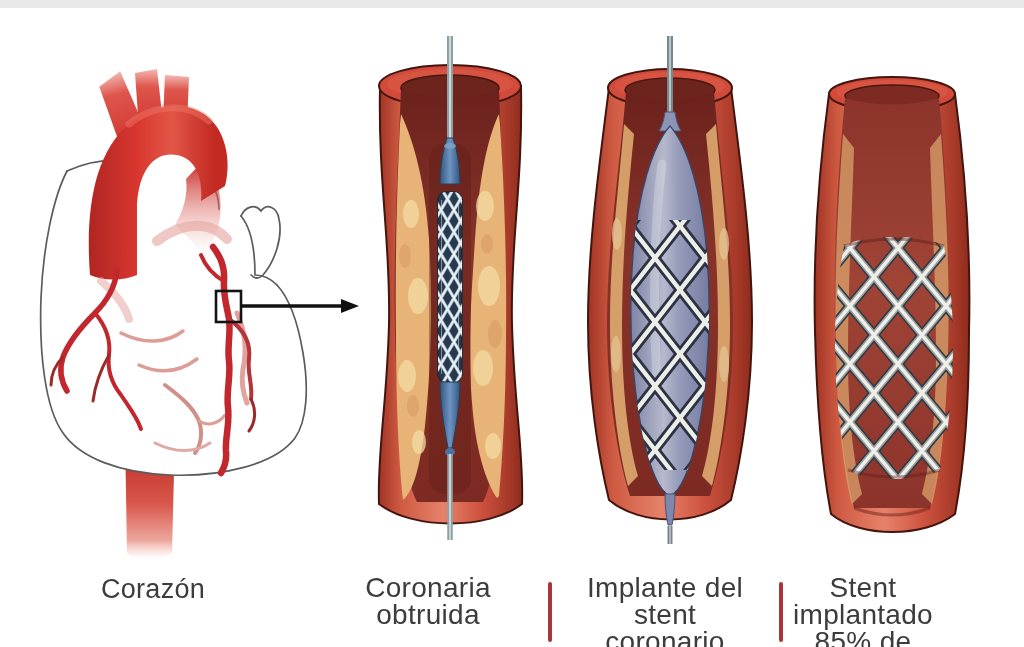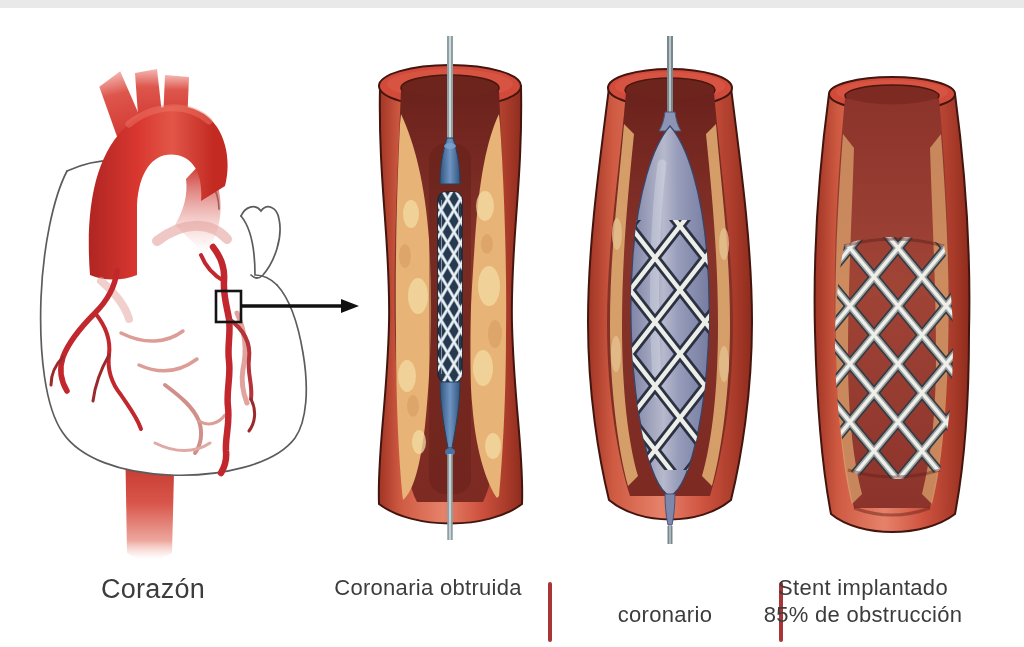--- a/index.html
+++ b/index.html
@@ -12,21 +12,21 @@
   .stage{
     position:relative;width:1024px;height:647px;background:var(--color-background);
     overflow:hidden;margin:8px auto;
   }
   .abs{position:absolute;}
   .caption{
     position:absolute;text-align:center;color:var(--color-text);
     font-family:"Liberation Sans",sans-serif;letter-spacing:.3px;
   }
   .caption-heart{left:58px;top:566px;width:190px;font-size:27px;}
-  .caption-panel{top:566px;width:214px;font-size:22px;line-height:27px;}
+  .caption-panel{top:566px;width:214px;font-size:28px;line-height:27px;}
   .cap1{left:321px;}
   .cap2{left:558px;}
   .cap3{left:756px;text-align:center;}
   .divider{
     position:absolute;top:574px;width:4px;height:60px;
     background:var(--color-divider);border-radius:2px;
   }
   .div1{left:548px;}
   .div2{left:779px;}
   svg{display:block;}
@@ -310,21 +310,21 @@
 
   <div class="caption caption-heart">Corazón</div>
 
   <div class="caption caption-panel cap1">
     <span>Coronaria obtruida</span><br>
   </div>
 
   <div class="divider div1"></div>
 
   <div class="caption caption-panel cap2">
-    <br>
+    <span>Implante del stent</span><br>
     <span>coronario</span>
   </div>
 
   <div class="divider div2"></div>
 
   <div class="caption caption-panel cap3">
     <span>Stent implantado</span><br>
     <span>85% de obstrucción</span>
   </div>
 

